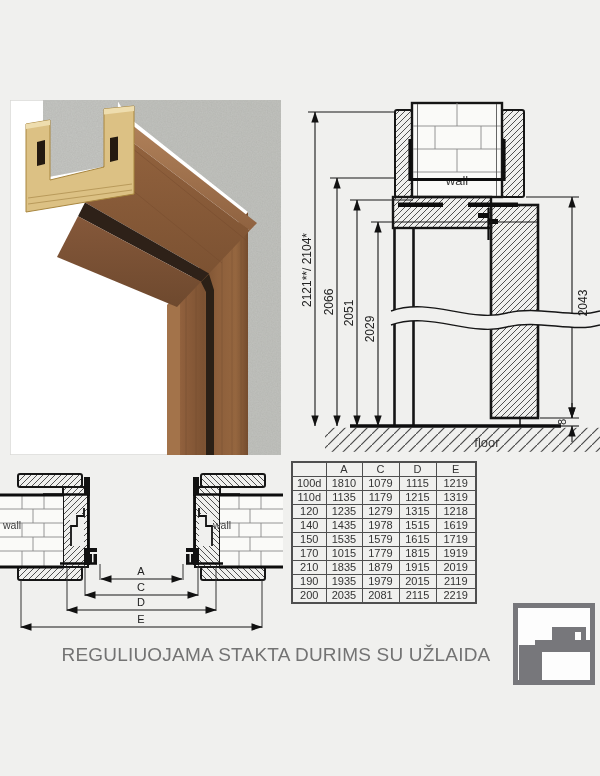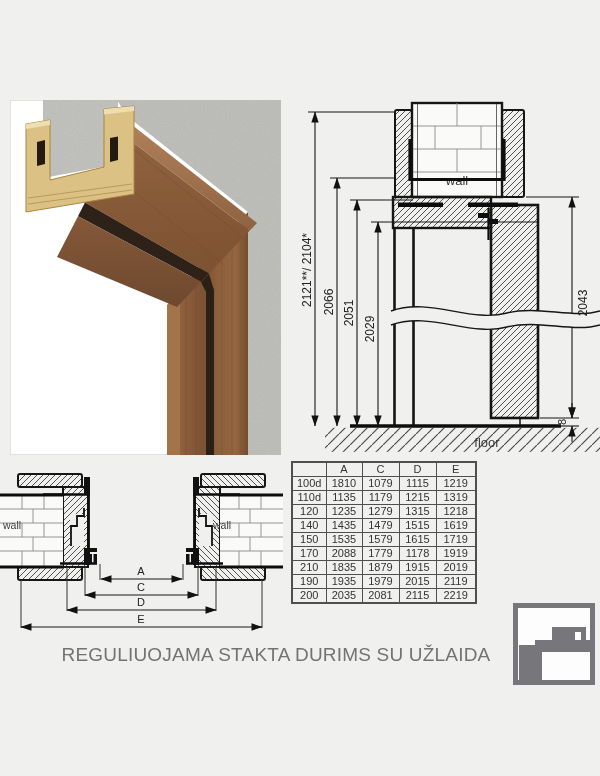--- a/index.html
+++ b/index.html
@@ -315,36 +315,36 @@
       <tr>
         <td class="rowlabel">120</td>
         <td>1235</td>
         <td>1279</td>
         <td>1315</td>
         <td>1218</td>
       </tr>
       <tr>
         <td class="rowlabel">140</td>
         <td>1435</td>
-        <td>1479</td>
+        <td>1978</td>
         <td>1515</td>
         <td>1619</td>
       </tr>
       <tr>
         <td class="rowlabel">150</td>
         <td>1535</td>
         <td>1579</td>
         <td>1615</td>
         <td>1719</td>
       </tr>
       <tr>
         <td class="rowlabel">170</td>
-        <td>2088</td>
+        <td>1015</td>
         <td>1779</td>
-        <td>1178</td>
+        <td>1815</td>
         <td>1919</td>
       </tr>
       <tr>
         <td class="rowlabel">210</td>
         <td>1835</td>
         <td>1879</td>
         <td>1915</td>
         <td>2019</td>
       </tr>
       <tr>

